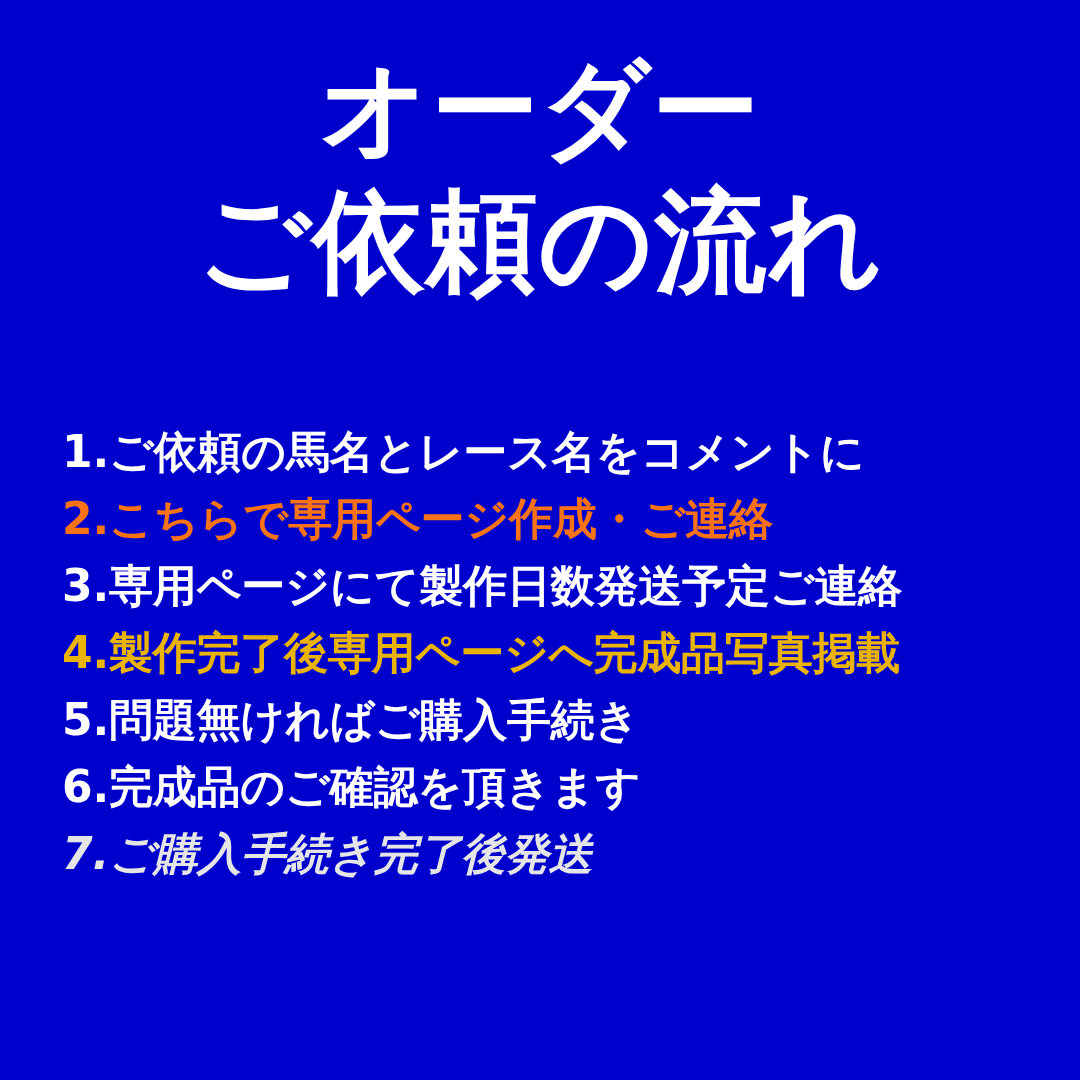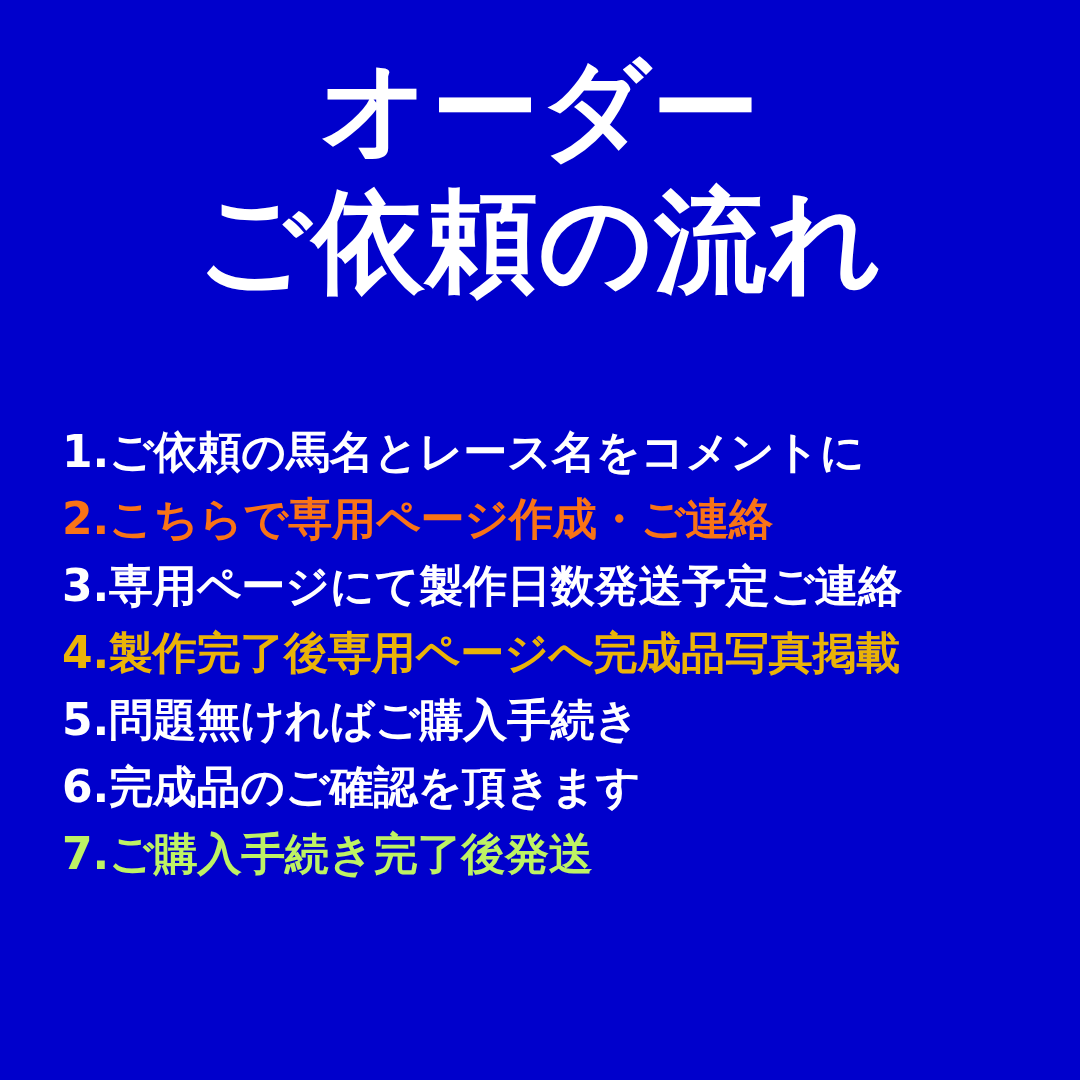--- a/index.html
+++ b/index.html
@@ -94,19 +94,19 @@
     </div>
 
     <div class="step-row" style="color: rgb(255, 255, 255);">
       <span class="step-num">5.</span><span class="step-text">問題無ければご購入手続き</span>
     </div>
 
     <div class="step-row" style="color: rgb(255, 255, 255);">
       <span class="step-num">6.</span><span class="step-text">完成品のご確認を頂きます</span>
     </div>
 
-    <div class="step-row" style="color: #bef264;">
+    <div class="step-row" style="color: #e5e5e5; font-style: italic;">
       <span class="step-num">7.</span><span class="step-text">ご購入手続き完了後発送</span>
     </div>
 
   </div>
 
 </div>
 
 </body></html>

